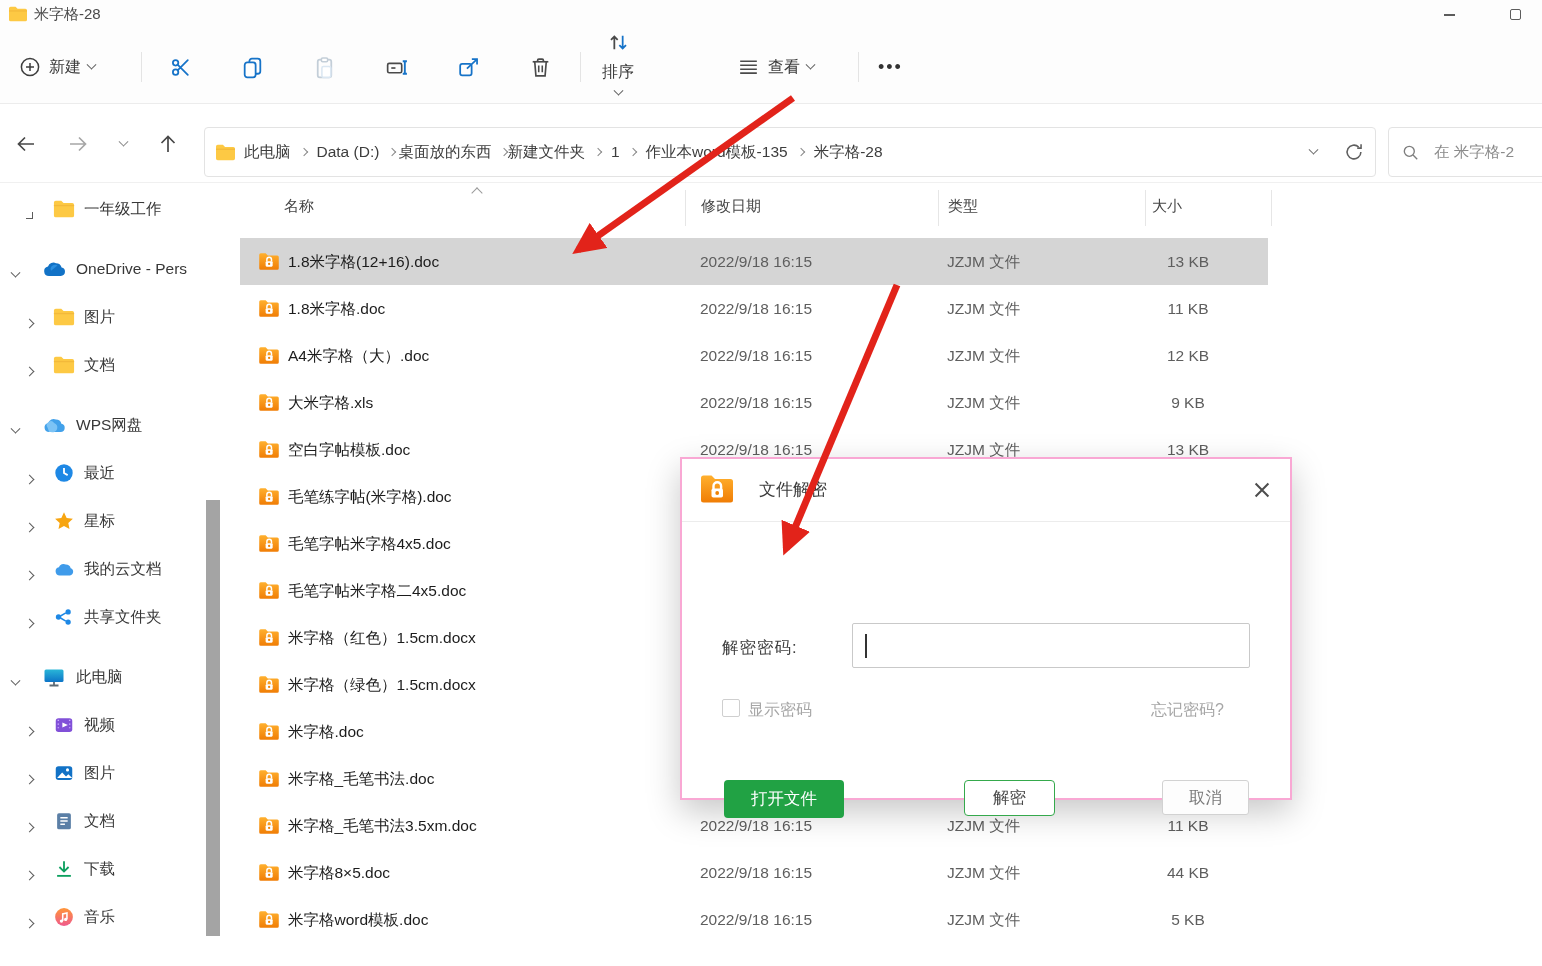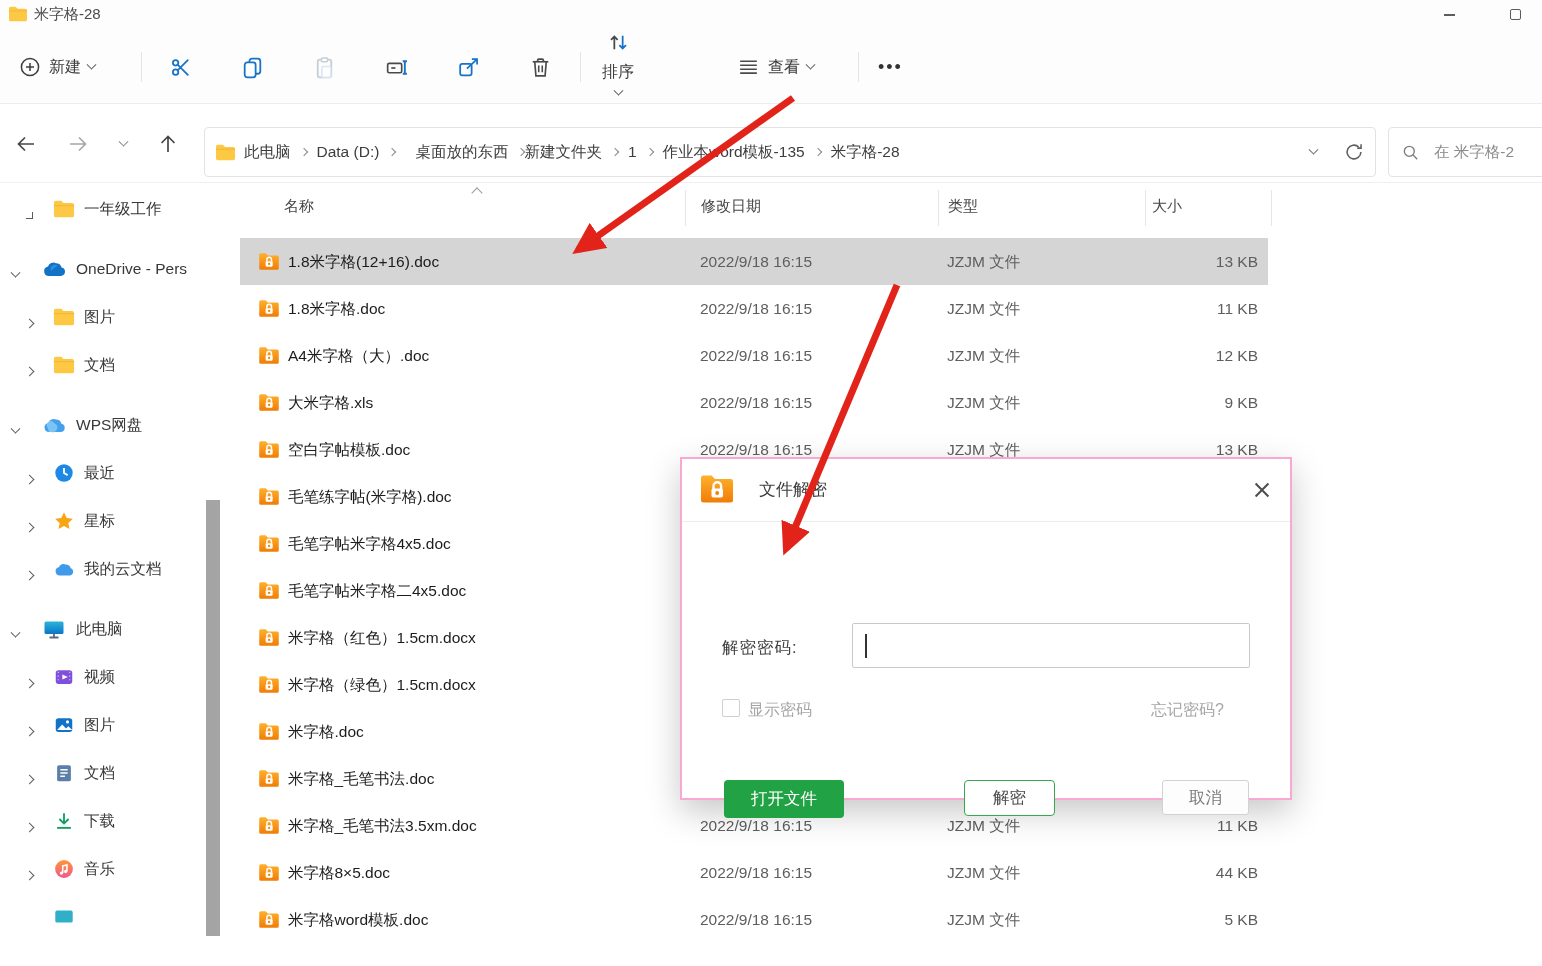--- a/index.html
+++ b/index.html
@@ -59,21 +59,21 @@
   #listheader .hsize{position:absolute;left:911px;top:12px;font-size:15px;color:#454545;}
   .hsep{position:absolute;top:5px;width:1px;height:36px;background:#e6e6e6;}
   #sortcaret{position:absolute;left:232px;top:4px;width:8px;height:8px;border-left:1.5px solid #9a9a9a;border-top:1.5px solid #9a9a9a;transform:rotate(45deg);}
   #rows{position:absolute;left:0;top:53px;width:1030px;}
   .frow{position:relative;height:47px;width:1028px;}
   .frow.selected{background:#d5d5d5;}
   .frow .ficon{position:absolute;left:18px;top:13px;width:22px;height:21px;}
   .frow .fname{position:absolute;left:48px;line-height:47px;font-size:15.5px;color:#1c1c1c;white-space:nowrap;}
   .frow .fdate{position:absolute;left:460px;line-height:47px;font-size:15.5px;color:#5e5e5e;white-space:nowrap;}
   .frow .ftype{position:absolute;left:707px;line-height:47px;font-size:15.5px;color:#5e5e5e;white-space:nowrap;}
-  .frow .fsize{position:absolute;right:10px;width:140px;text-align:right;line-height:47px;font-size:15.5px;color:#5e5e5e;}
+  .frow .fsize{position:absolute;right:10px;width:140px;text-align:center;line-height:47px;font-size:15.5px;color:#5e5e5e;}
 
   
   #dialog{position:absolute;left:680px;top:457px;width:612px;height:343px;background:#fff;border:2px solid #f9a8d4;box-shadow:0 12px 32px rgba(0,0,0,.22);z-index:40;}
   #dlg-head{position:relative;height:63px;border-bottom:1px solid #ececec;}
   #dlg-head .dicon{position:absolute;left:17px;top:13px;width:36px;height:34px;}
   #dlg-head .dtitle{position:absolute;left:77px;top:19px;font-size:17px;color:#3c3c3c;}
   #dlg-close{position:absolute;left:565px;top:16px;width:30px;height:30px;display:flex;align-items:center;justify-content:center;}
   #dlg-body{position:relative;height:279px;}
   .plabel{position:absolute;left:40px;top:115px;font-size:16.5px;color:#3f3f3f;letter-spacing:1px;}
   #pwd-input{position:absolute;left:170px;top:101px;width:398px;height:45px;border:1px solid #c9c9c9;border-radius:2px;background:#fff;}
@@ -213,21 +213,21 @@
       <div class="crumbs">
 
       <span style="display:flex;align-items:center;gap:10px;">
 
             <span class="crumb">此电脑</span>
           </span>
           <span style="display:flex;align-items:center;gap:10px;">
             <span class="csep"></span>
             <span class="crumb">Data (D:)</span>
           </span>
-          <span style="display:flex;align-items:center;gap:20px;">
+          <span style="display:flex;align-items:center;gap:3px;">
             <span class="csep"></span>
             <span class="crumb">桌面放的东西</span>
           </span>
           <span style="display:flex;align-items:center;gap:0;">
             <span class="csep"></span>
             <span class="crumb">新建文件夹</span>
           </span>
           <span style="display:flex;align-items:center;gap:10px;">
             <span class="csep"></span>
             <span class="crumb">1</span>
@@ -317,20 +317,30 @@
             </svg></span>
           <span class="slabel">星标</span>
         </div>
         <div class="side-item child">
           <span class="chev-box"><span class="chev right" style="border-color:#5c5c5c;"></span></span>
           <span class="sicon"><svg width="100%" height="100%" viewBox="0 0 24 24">
               <path d="M14 7 a5.5 5.5 0 0 1 5.3 4.1 A4.1 4.1 0 0 1 18.5 19 H7.3 a4.5 4.5 0 0 1 -.9-8.9 A5.5 5.5 0 0 1 14 7Z" fill="#3f9bea"></path>
             </svg></span>
           <span class="slabel">我的云文档</span>
         </div>
+        <div class="side-item child">
+          <span class="chev-box"><span class="chev right" style="border-color:#5c5c5c;"></span></span>
+          <span class="sicon"><svg width="100%" height="100%" viewBox="0 0 24 24">
+              <path d="M8.2 10.9 L14 7.6 M8.2 13.1 L14 16.4" stroke="#1e88e5" stroke-width="1.6"></path>
+              <circle cx="6" cy="12" r="2.9" fill="#1e88e5"></circle>
+              <circle cx="16.5" cy="6.5" r="2.9" fill="#1e88e5"></circle>
+              <circle cx="16.5" cy="17.5" r="2.9" fill="#1e88e5"></circle>
+            </svg></span>
+          <span class="slabel">共享文件夹</span>
+        </div>
         <div class="side-item group">
           <span class="chev-box"><span class="chev down" style="border-color:#5c5c5c;"></span></span>
           <span class="sicon"><svg width="100%" height="100%" viewBox="0 0 24 24">
               <defs>
                 <linearGradient id="mg" x1="0" y1="0" x2="0" y2="1">
                   <stop offset="0" stop-color="#29b6d8"></stop>
                   <stop offset="1" stop-color="#0d74c7"></stop>
                 </linearGradient>
               </defs>
               <rect x="2.5" y="4.5" width="19" height="12.5" rx="1.5" fill="url(#mg)"></rect>

